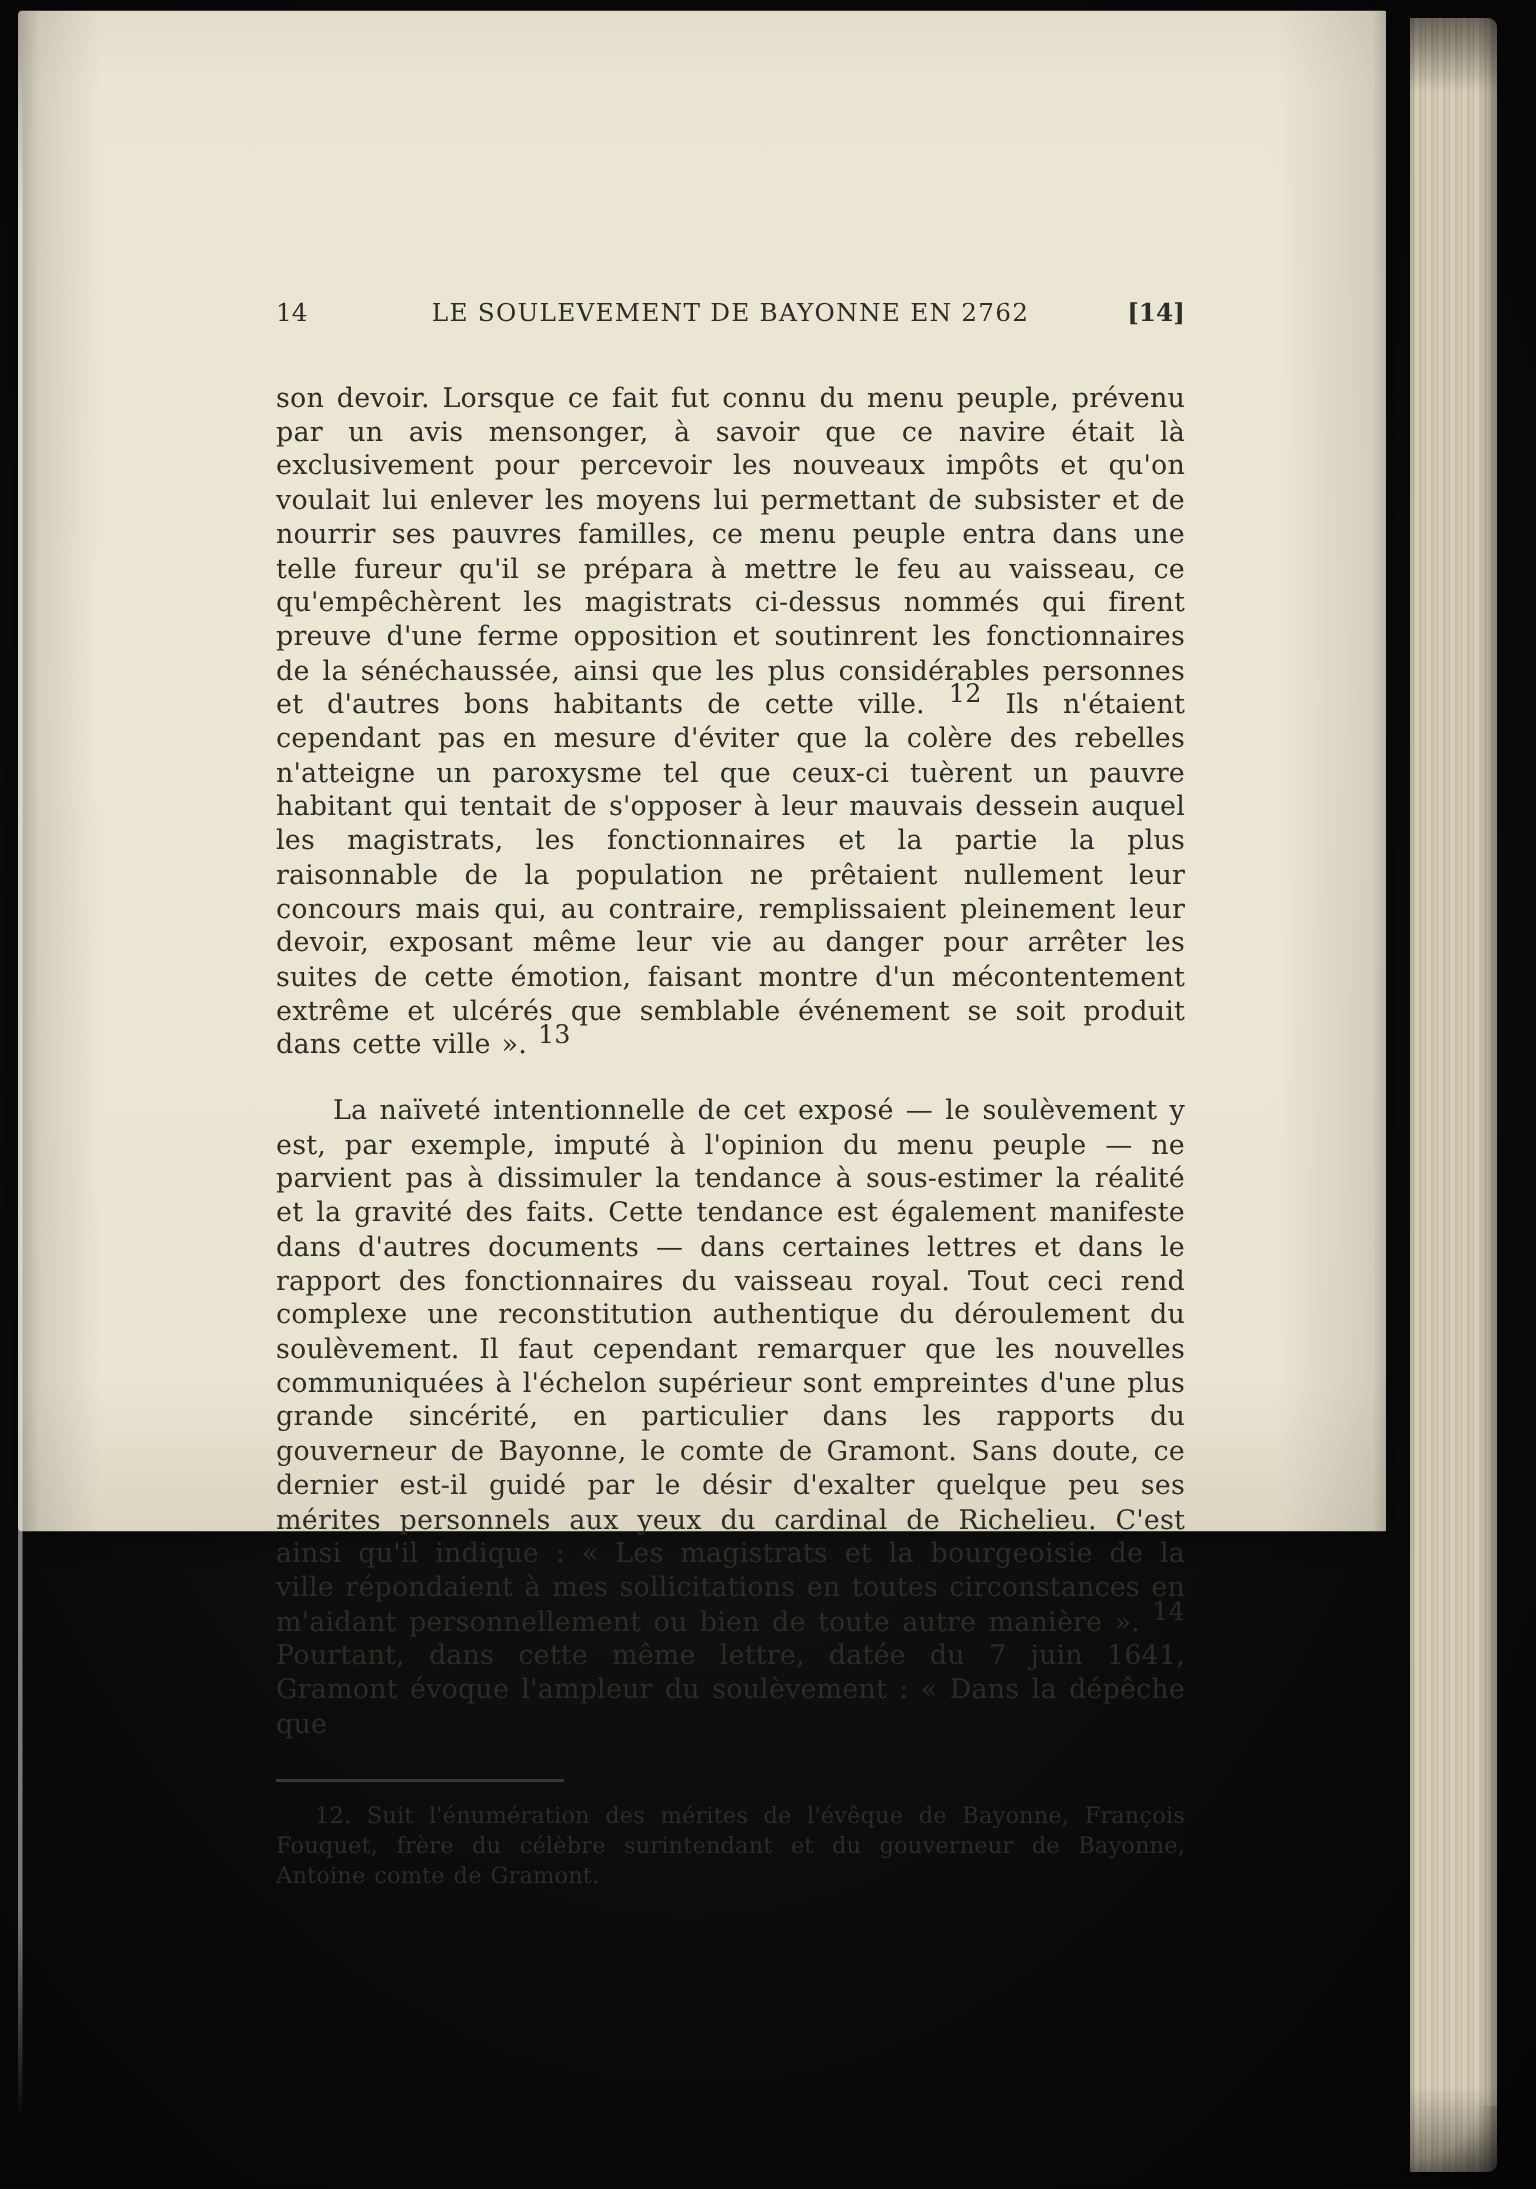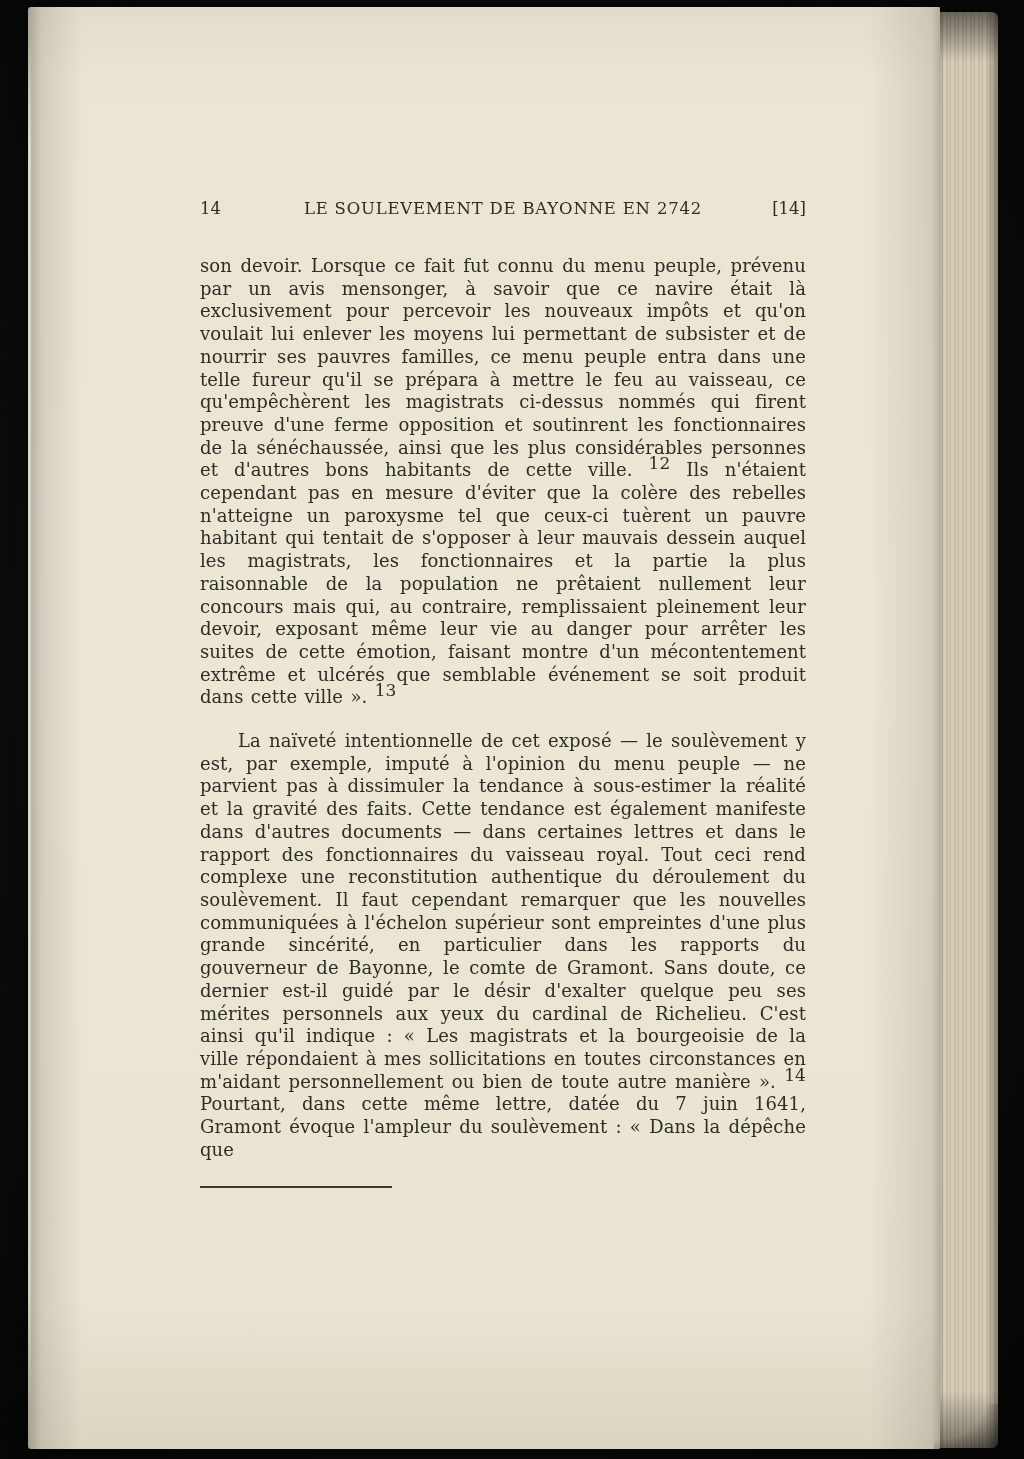--- a/index.html
+++ b/index.html
@@ -9,21 +9,21 @@
     overflow:hidden;
     background:#0a0a0a;
     font-family:"DejaVu Serif", serif;
   }
   .scan {
     position:absolute; inset:0;
     background:radial-gradient(ellipse at 45% 45%, #161616 0%, #0c0c0c 55%, #040404 100%);
   }
   
   .page {
-    position:absolute; left:28px; top:7px; width:912px; height:1442px;
+    position:absolute; left:12px; top:7px; width:912px; height:1014px;
     border-radius:3px 1px 1px 3px;
     background:
       linear-gradient(90deg, rgba(0,0,0,0.26) 0px, rgba(0,0,0,0.10) 14px, rgba(0,0,0,0.0) 55px),
       linear-gradient(90deg, rgba(0,0,0,0) 92%, rgba(0,0,0,0.10) 99%, rgba(0,0,0,0.22) 100%),
       linear-gradient(180deg, #e3dcca 0%, #eae4d3 5%, #ece6d5 45%, #e9e3d1 90%, #dcd5c1 100%);
     box-shadow: 0 0 18px rgba(0,0,0,0.55);
   }
   .page::before { 
     content:""; position:absolute; left:0; top:26px; width:3px; height:1380px;
     background:linear-gradient(180deg, rgba(255,255,250,0.0), rgba(255,255,248,0.55) 8%, rgba(255,255,248,0.45) 90%, rgba(255,255,250,0));
@@ -48,21 +48,21 @@
   .content {
     position:absolute; left:172px; top:190px; width:606px;
     color:#2e2c27;
   }
   .running-head {
     position:relative; height:23px; margin-bottom:35px;
     font-size:16.5px; line-height:23px;
   }
   .running-head .num-left  { position:absolute; left:0; top:0; }
   .running-head .title     { position:absolute; left:0; right:0; top:0; text-align:center; letter-spacing:0.8px; }
-  .running-head .num-right { position:absolute; right:0; top:0; }
+  .running-head .num-right { position:absolute; right:0; top:0;font-weight:bold; }
   .bodytext {
     font-size:18px; line-height:22.7px;
     text-align:justify;
     letter-spacing:0.1px; word-spacing:1.5px;
   }
   .bodytext p + p { margin-top:21px; }
   .bodytext p.indent { text-indent:38px; }
   .bodytext sup, .footnotes sup {
     font-size:17px; line-height:0; vertical-align:super;
   }
@@ -81,32 +81,33 @@
 </head>
 <body>
 
 <div class="scan">
 
   <div class="page">
     <div class="content">
 
       <div class="running-head">
         <span class="num-left">14</span>
-        <span class="title">LE SOULEVEMENT DE BAYONNE EN 2742</span>
+        <span class="title">LE SOULEVEMENT DE BAYONNE EN 2762</span>
         <span class="num-right">[14]</span>
       </div>
 
       <div class="bodytext" id="body-text">
           <p><span>son devoir. Lorsque ce fait fut connu du menu peuple, prévenu par un avis mensonger, à savoir que ce navire était là exclusivement pour percevoir les nouveaux impôts et qu'on voulait lui enlever les moyens lui permettant de subsister et de nourrir ses pauvres familles, ce menu peuple entra dans une telle fureur qu'il se prépara à mettre le feu au vaisseau, ce qu'empêchèrent les magistrats ci-dessus nommés qui firent preuve d'une ferme opposition et soutinrent les fonctionnaires de la sénéchaussée, ainsi que les plus considérables personnes et d'autres bons habitants de cette ville. </span><sup>12</sup><span> Ils n'étaient cependant pas en mesure d'éviter que la colère des rebelles n'atteigne un paroxysme tel que ceux-ci tuèrent un pauvre habitant qui tentait de s'opposer à leur mauvais dessein auquel les magistrats, les fonctionnaires et la partie la plus raisonnable de la population ne prêtaient nullement leur concours mais qui, au contraire, remplissaient pleinement leur devoir, exposant même leur vie au danger pour arrêter les suites de cette émotion, faisant montre d'un mécontentement extrême et ulcérés que semblable événement se soit produit dans cette ville ». </span><sup>13</sup></p>
           <p class="indent"><span>La naïveté intentionnelle de cet exposé — le soulèvement y est, par exemple, imputé à l'opinion du menu peuple — ne parvient pas à dissimuler la tendance à sous-estimer la réalité et la gravité des faits. Cette tendance est également manifeste dans d'autres documents — dans certaines lettres et dans le rapport des fonctionnaires du vaisseau royal. Tout ceci rend complexe une reconstitution authentique du déroulement du soulèvement. Il faut cependant remarquer que les nouvelles communiquées à l'échelon supérieur sont empreintes d'une plus grande sincérité, en particulier dans les rapports du gouverneur de Bayonne, le comte de Gramont. Sans doute, ce dernier est-il guidé par le désir d'exalter quelque peu ses mérites personnels aux yeux du cardinal de Richelieu. C'est ainsi qu'il indique : « Les magistrats et la bourgeoisie de la ville répondaient à mes sollicitations en toutes circonstances en m'aidant personnellement ou bien de toute autre manière ». </span><sup>14</sup><span> Pourtant, dans cette même lettre, datée du 7 juin 1641, Gramont évoque l'ampleur du soulèvement : « Dans la dépêche que</span></p>
         </div>
 
       <div class="fn-rule"></div>
 
       <div class="footnotes" id="footnotes-list">
+          <p><span>12. Suit l'énumération des mérites de l'évêque de Bayonne, François Fouquet, frère du célèbre surintendant et du gouverneur de Bayonne, Antoine comte de Gramont.</span></p>
         </div>
 
     </div>
   </div>
 
   <div class="fore-edge"></div>
 
 </div>
 
 </body></html>

